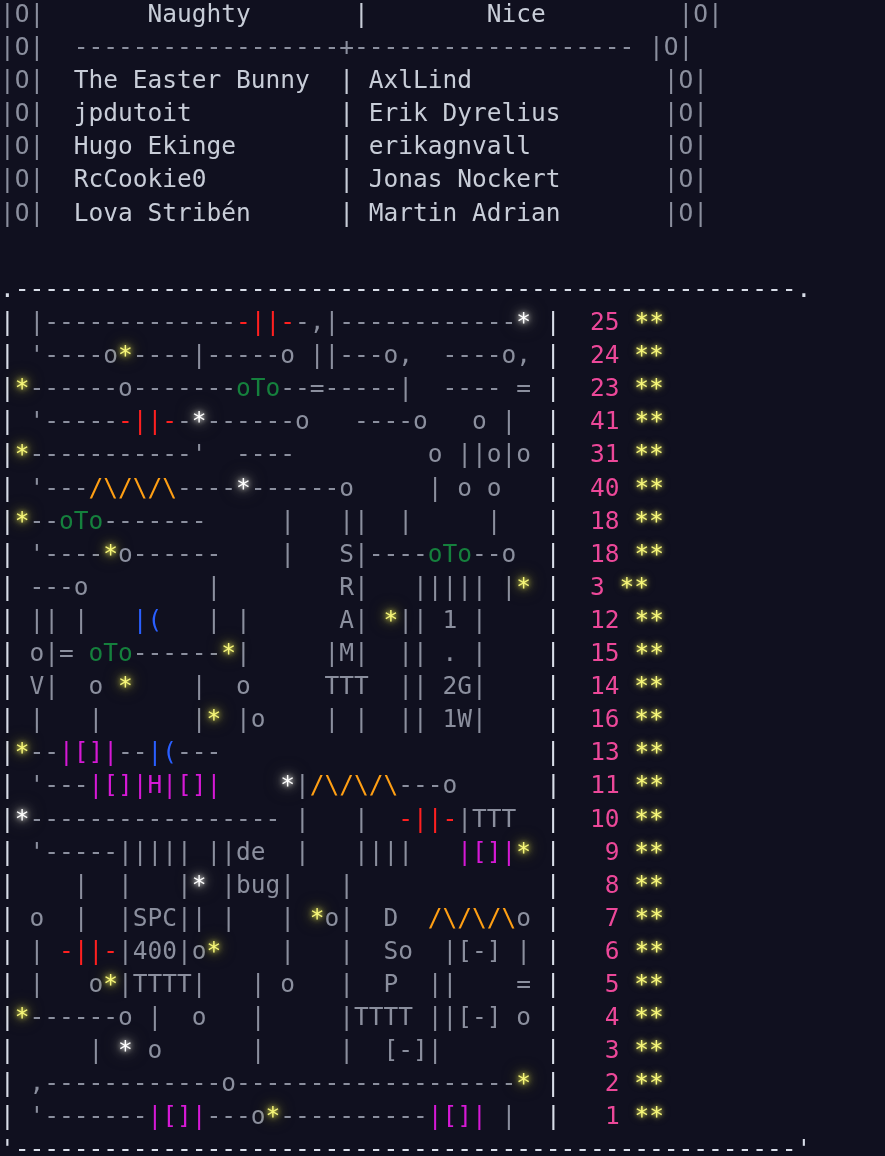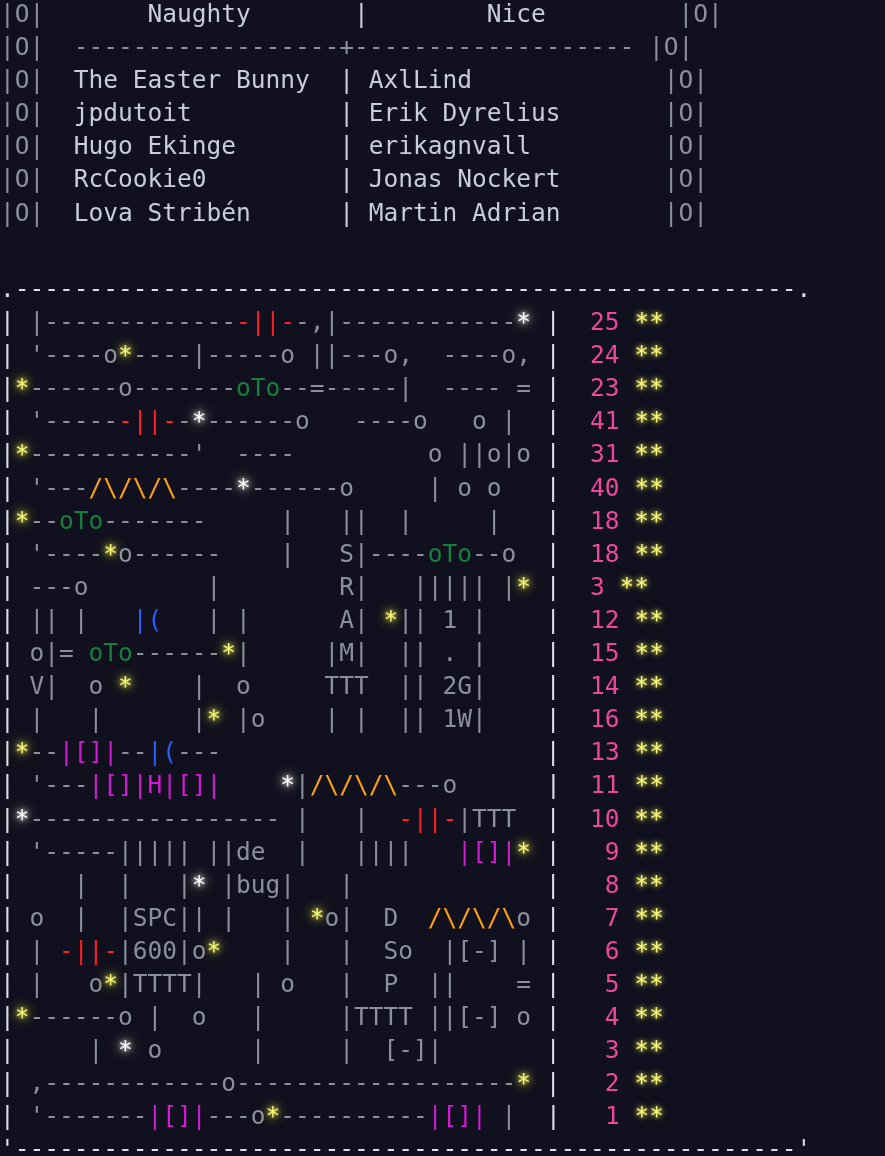--- a/index.html
+++ b/index.html
@@ -95,21 +95,21 @@
 <span class="c-brd">|</span><span class="c-wire"> || |   </span><span class="c-blu">|(</span><span class="c-wire">   | |      A| </span><span class="c-star">*</span><span class="c-wire">|| 1 |    </span><span class="c-brd">|</span><span class="c-num">  12 </span><span class="c-ystar">**</span>
 <span class="c-brd">|</span><span class="c-wire"> o|= </span><span class="c-grn">oTo</span><span class="c-wire">------</span><span class="c-star">*</span><span class="c-wire">|     |M|  || . |    </span><span class="c-brd">|</span><span class="c-num">  15 </span><span class="c-ystar">**</span>
 <span class="c-brd">|</span><span class="c-wire"> V|  o </span><span class="c-star">*</span><span class="c-wire">    |  o     TTT  || 2G|    </span><span class="c-brd">|</span><span class="c-num">  14 </span><span class="c-ystar">**</span>
 <span class="c-brd">|</span><span class="c-wire"> |   |      |</span><span class="c-star">*</span><span class="c-wire"> |o    | |  || 1W|    </span><span class="c-brd">|</span><span class="c-num">  16 </span><span class="c-ystar">**</span>
 <span class="c-brd">|</span><span class="c-star">*</span><span class="c-wire">--</span><span class="c-mag">|[]|</span><span class="c-wire">--</span><span class="c-blu">|(</span><span class="c-wire">---                      </span><span class="c-brd">|</span><span class="c-num">  13 </span><span class="c-ystar">**</span>
 <span class="c-brd">|</span><span class="c-wire"> '---</span><span class="c-mag">|[]|H|[]|</span><span class="c-wire">    </span><span class="c-wstar">*</span><span class="c-wire">|</span><span class="c-org">/\/\/\</span><span class="c-wire">---o      </span><span class="c-brd">|</span><span class="c-num">  11 </span><span class="c-ystar">**</span>
 <span class="c-brd">|</span><span class="c-wstar">*</span><span class="c-wire">----------------- |   |  </span><span class="c-red">-||-</span><span class="c-wire">|TTT  </span><span class="c-brd">|</span><span class="c-num">  10 </span><span class="c-ystar">**</span>
 <span class="c-brd">|</span><span class="c-wire"> '-----||||| ||de  |   ||||   </span><span class="c-mag">|[]|</span><span class="c-star">*</span><span class="c-wire"> </span><span class="c-brd">|</span><span class="c-num">   9 </span><span class="c-ystar">**</span>
 <span class="c-brd">|</span><span class="c-wire">    |  |   |</span><span class="c-wstar">*</span><span class="c-wire"> |bug|   |             </span><span class="c-brd">|</span><span class="c-num">   8 </span><span class="c-ystar">**</span>
 <span class="c-brd">|</span><span class="c-wire"> o  |  |SPC|| |   | </span><span class="c-star">*</span><span class="c-wire">o|  D  </span><span class="c-org">/\/\/\</span><span class="c-wire">o </span><span class="c-brd">|</span><span class="c-num">   7 </span><span class="c-ystar">**</span>
-<span class="c-brd">|</span><span class="c-wire"> | </span><span class="c-red">-||-</span><span class="c-wire">|600|o</span><span class="c-star">*</span><span class="c-wire">    |   |  So  |[-] | </span><span class="c-brd">|</span><span class="c-num">   6 </span><span class="c-ystar">**</span>
+<span class="c-brd">|</span><span class="c-wire"> | </span><span class="c-red">-||-</span><span class="c-wire">|400|o</span><span class="c-star">*</span><span class="c-wire">    |   |  So  |[-] | </span><span class="c-brd">|</span><span class="c-num">   6 </span><span class="c-ystar">**</span>
 <span class="c-brd">|</span><span class="c-wire"> |   o</span><span class="c-star">*</span><span class="c-wire">|TTTT|   | o   |  P  ||    = </span><span class="c-brd">|</span><span class="c-num">   5 </span><span class="c-ystar">**</span>
 <span class="c-brd">|</span><span class="c-star">*</span><span class="c-wire">------o |  o   |     |TTTT ||[-] o </span><span class="c-brd">|</span><span class="c-num">   4 </span><span class="c-ystar">**</span>
 <span class="c-brd">|</span><span class="c-wire">     | </span><span class="c-wstar">*</span><span class="c-wire"> o      |     |  [-]|       </span><span class="c-brd">|</span><span class="c-num">   3 </span><span class="c-ystar">**</span>
 <span class="c-brd">|</span><span class="c-wire"> ,------------o-------------------</span><span class="c-star">*</span><span class="c-wire"> </span><span class="c-brd">|</span><span class="c-num">   2 </span><span class="c-ystar">**</span>
 <span class="c-brd">|</span><span class="c-wire"> '-------</span><span class="c-mag">|[]|</span><span class="c-wire">---o</span><span class="c-star">*</span><span class="c-wire">----------</span><span class="c-mag">|[]|</span><span class="c-wire"> |  </span><span class="c-brd">|</span><span class="c-num">   1 </span><span class="c-ystar">**</span>
 <span class="c-brd">'-----------------------------------------------------'</span></pre>
   </div>
 
 </div>
 

